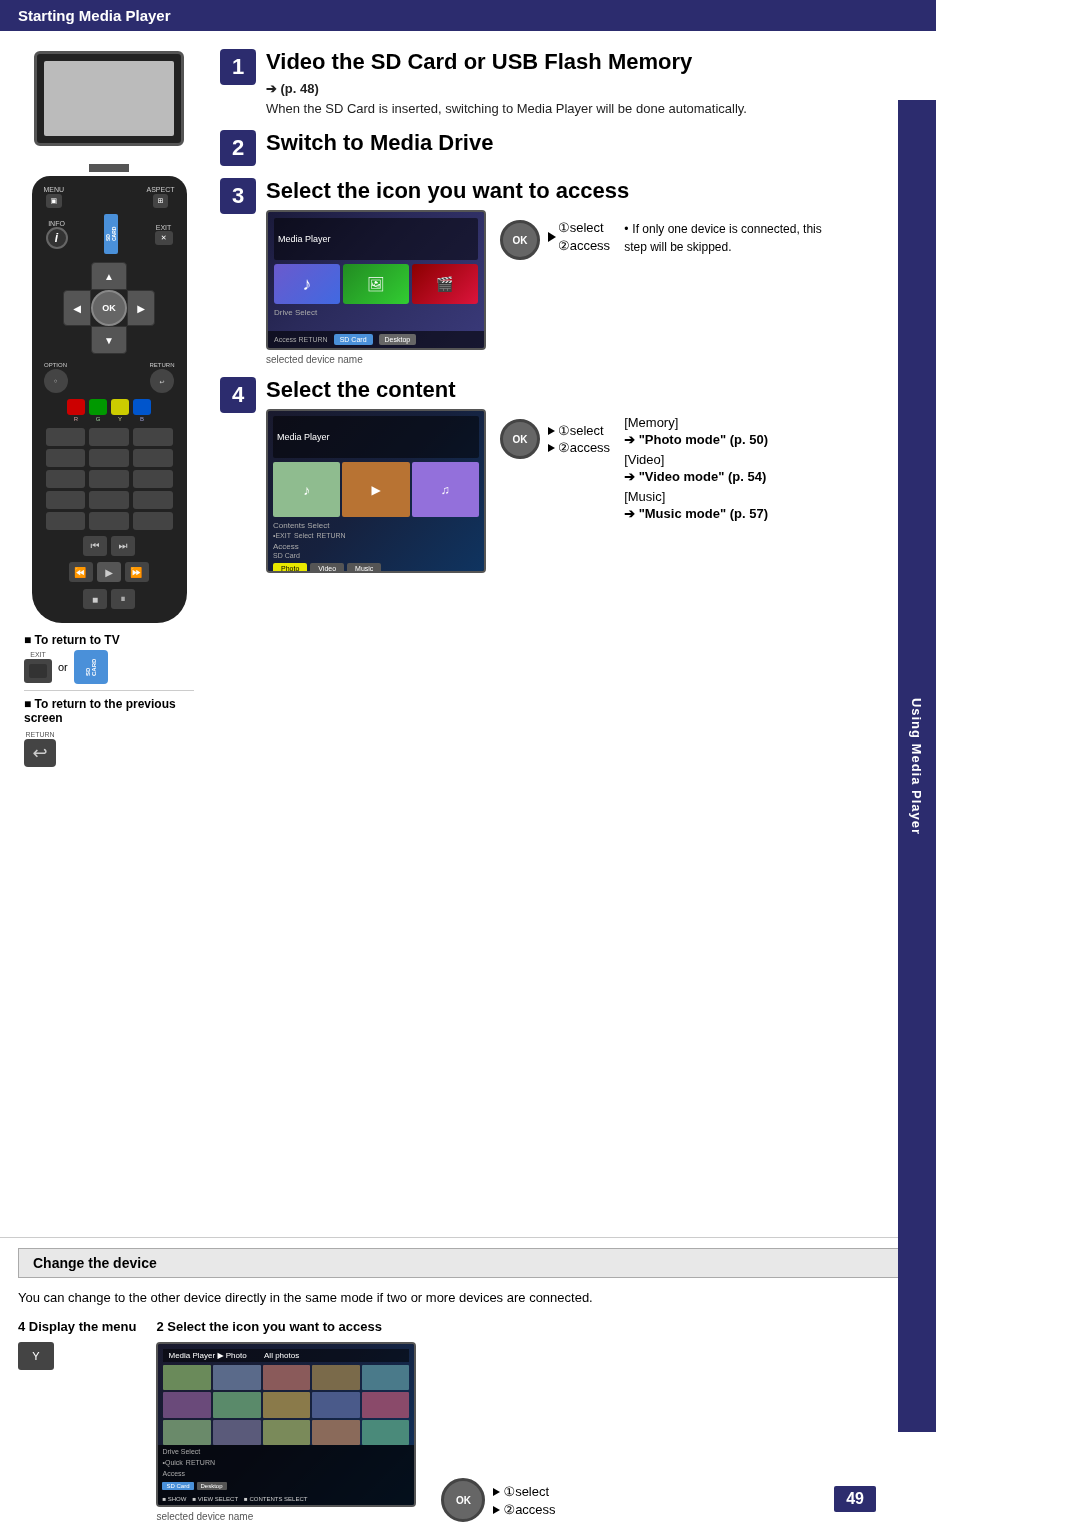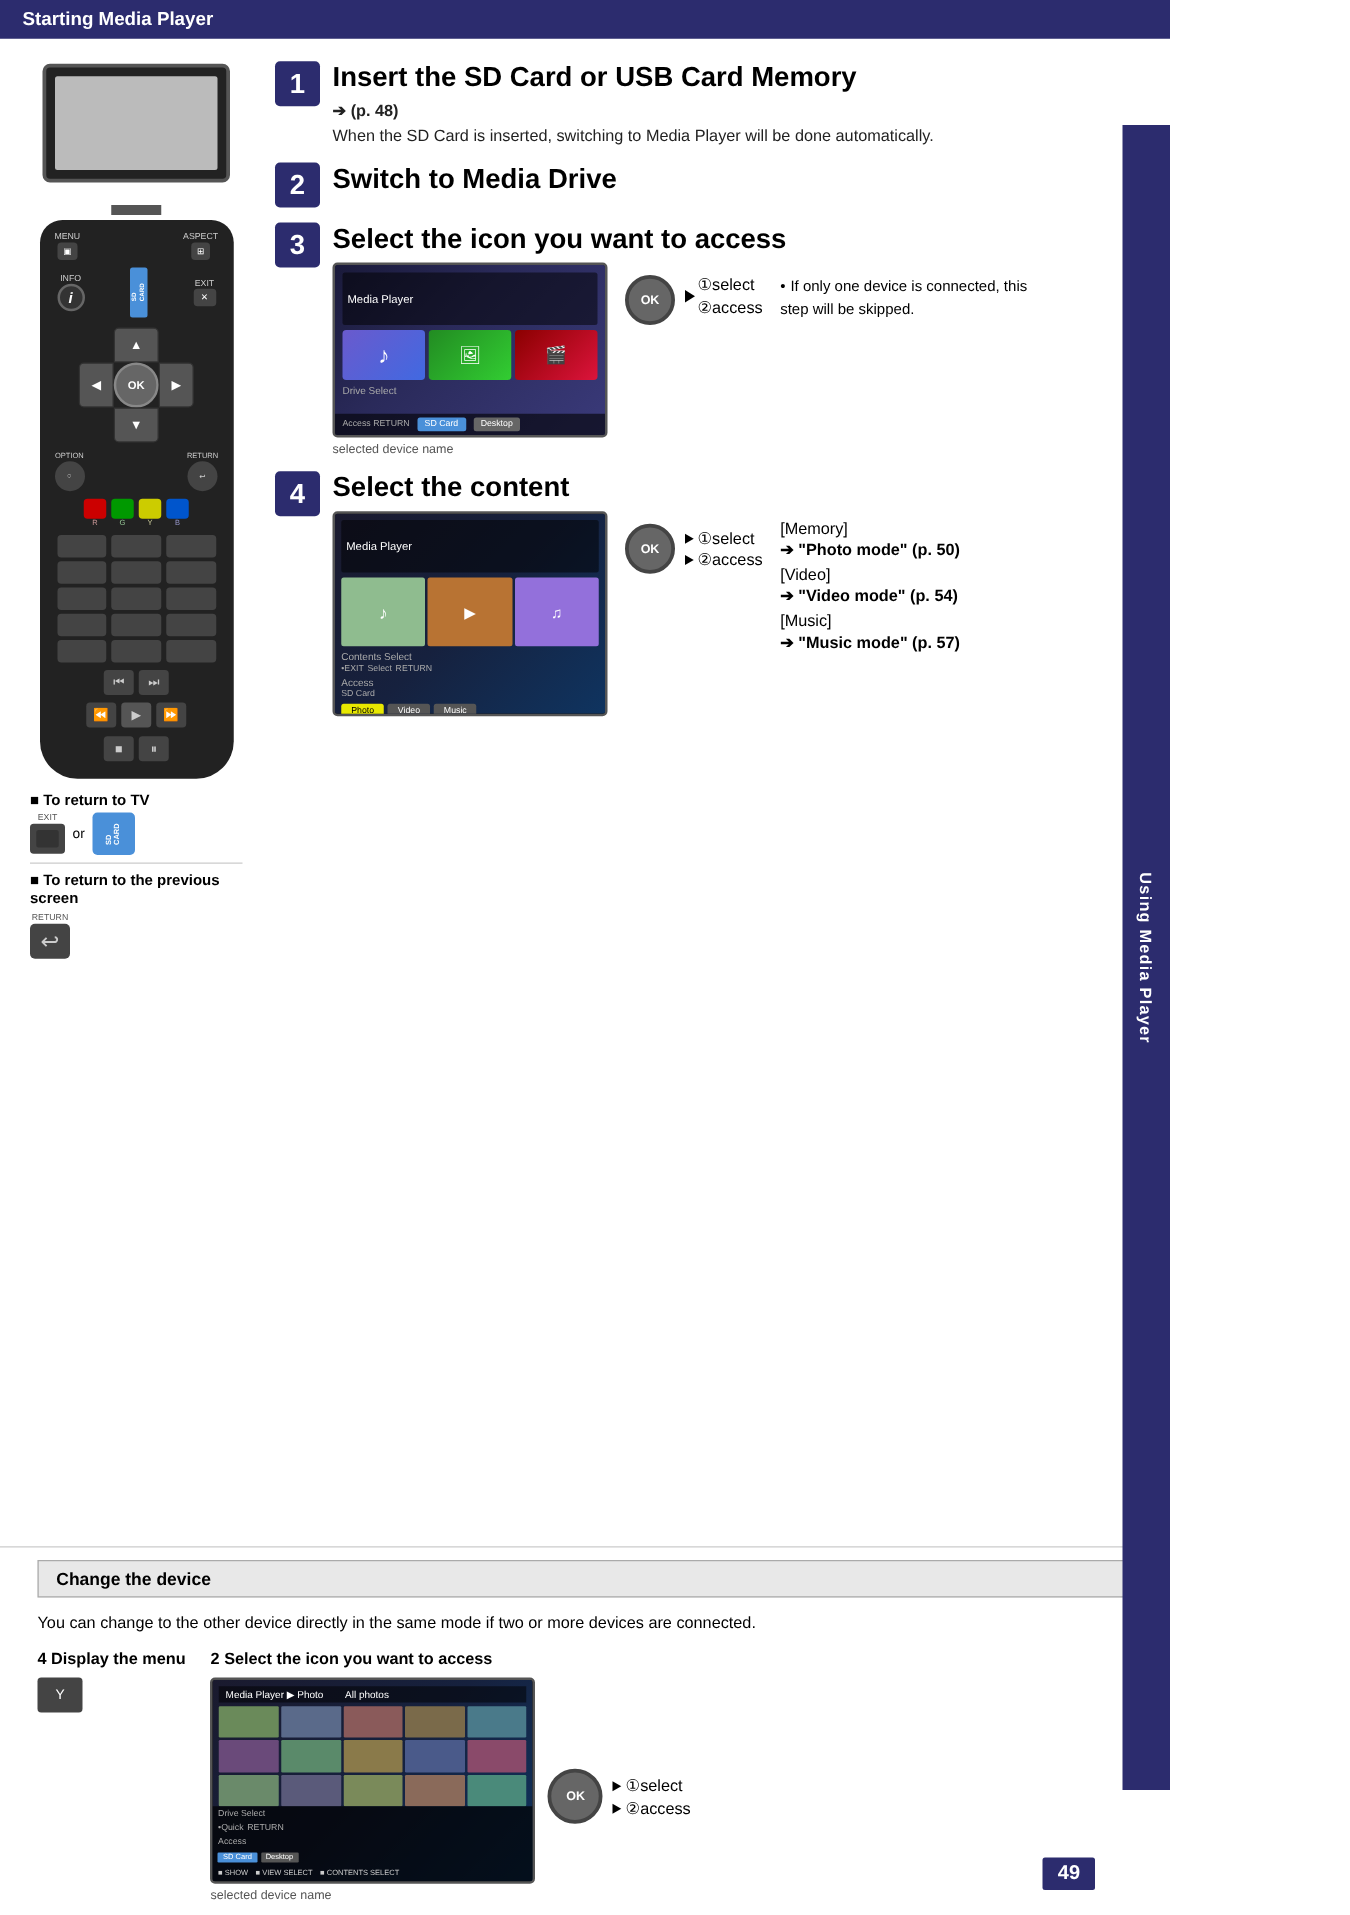--- a/index.html
+++ b/index.html
@@ -571,21 +571,21 @@
       line-height: 1.5;
     }
 
     .bold-link {
       font-weight: bold;
     }
 
     
     .bottom-section {
       border-top: 1px solid #ccc;
-      padding: 10px 30px;
+      padding: 10px 18px;
     }
 
     .change-device-banner {
       background: #e8e8e8;
       border: 1px solid #aaa;
       padding: 6px 14px;
       font-size: 14px;
       font-weight: bold;
       margin-bottom: 10px;
     }
@@ -988,21 +988,21 @@
         </div>
       </div>
 
     </div>
 
     <div class="right-col">
 
       <div class="step-block">
         <div class="step-number">1</div>
         <div class="step-content">
-          <div class="step-title">Insert the SD Card or USB Card Memory</div>
+          <div class="step-title">Video the SD Card or USB Flash Memory</div>
           <div class="step-body">
             <div class="arrow-ref">➔ (p. 48)</div>
             <div>When the SD Card is inserted, switching to Media Player will be done automatically.</div>
           </div>
         </div>
       </div>
 
       <div class="step-block">
         <div class="step-number">2</div>
         <div class="step-content">
@@ -1159,21 +1159,21 @@
 
       <div class="change-step">
         <div class="change-step-label">4  Display the menu</div>
         <div class="y-btn">
           <span>Y</span>
         </div>
       </div>
 
       <div class="change-step">
         <div class="change-step-label">2  Select the icon you want to access</div>
-        <div style="display:flex;gap:10px;align-items:center;">
+        <div style="display:flex;gap:25px;align-items:flex-end;">
 
           <div style="display:flex;flex-direction:column;align-items:flex-start;">
             <div class="bottom-screen-mock">
               <div class="bottom-screen-inner">
                 <div class="bottom-screen-title">Media Player ▶ Photo &nbsp;&nbsp;&nbsp;&nbsp;&nbsp;&nbsp; All photos</div>
                 <div class="bottom-photo-grid">
                   <div class="bottom-photo-cell"></div>
                   <div class="bottom-photo-cell"></div>
                   <div class="bottom-photo-cell"></div>
                   <div class="bottom-photo-cell"></div>

